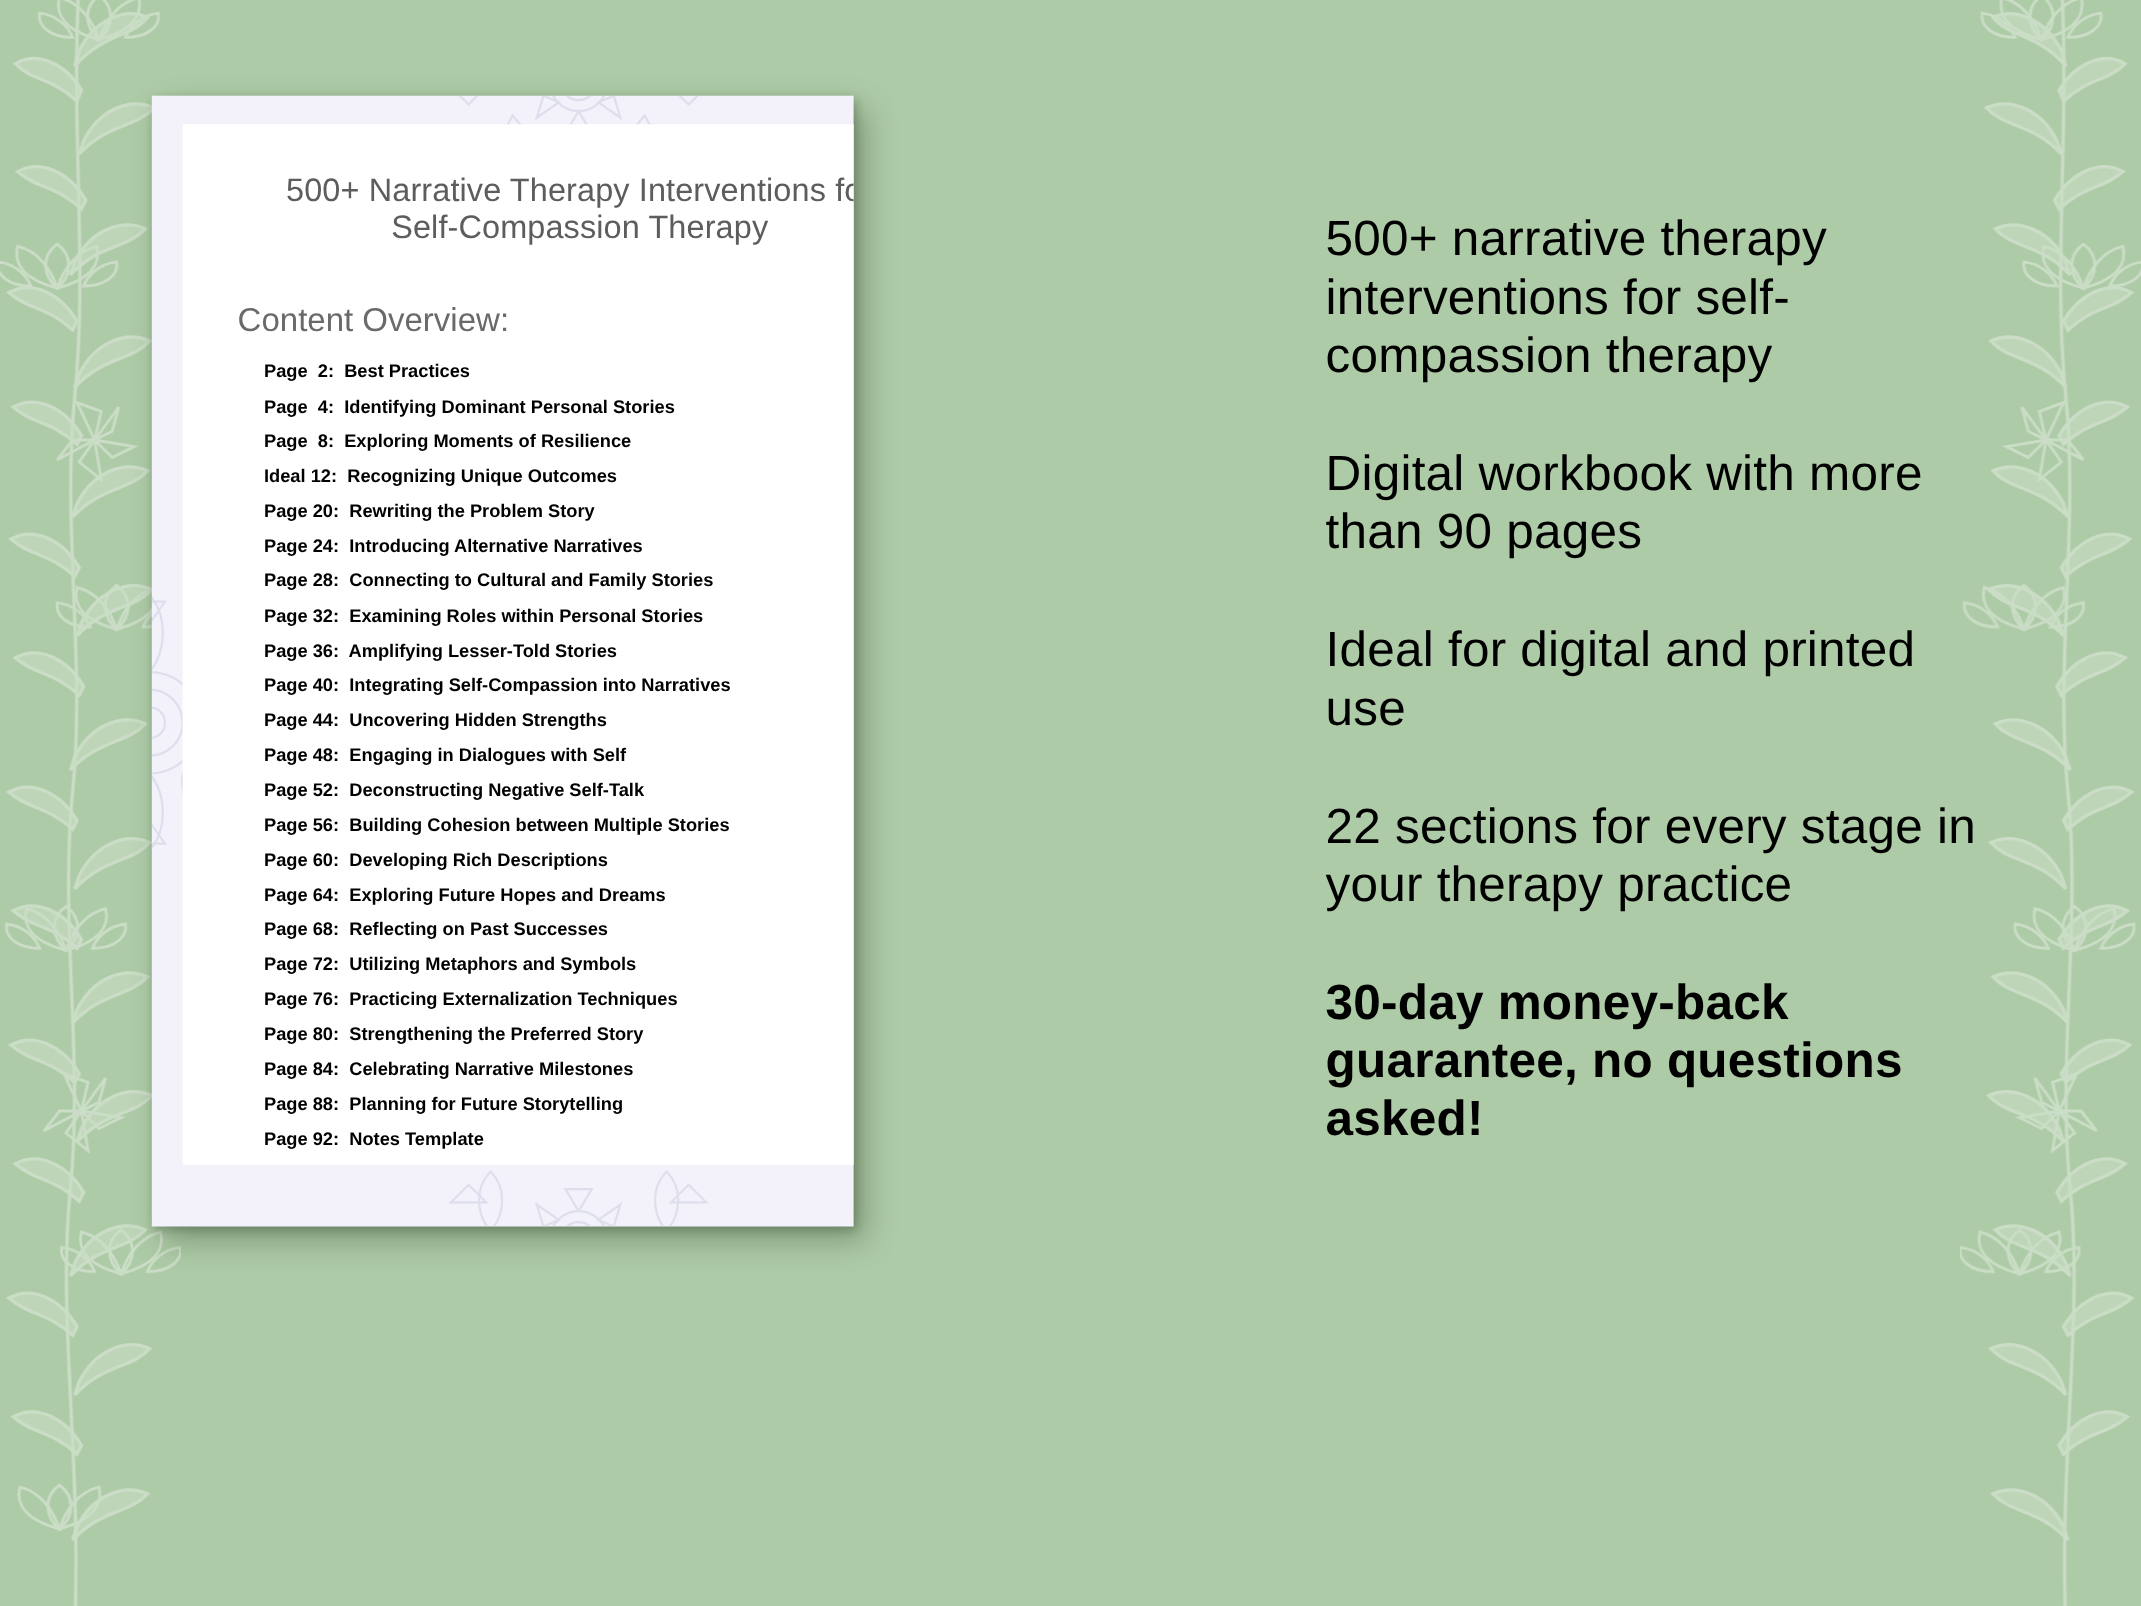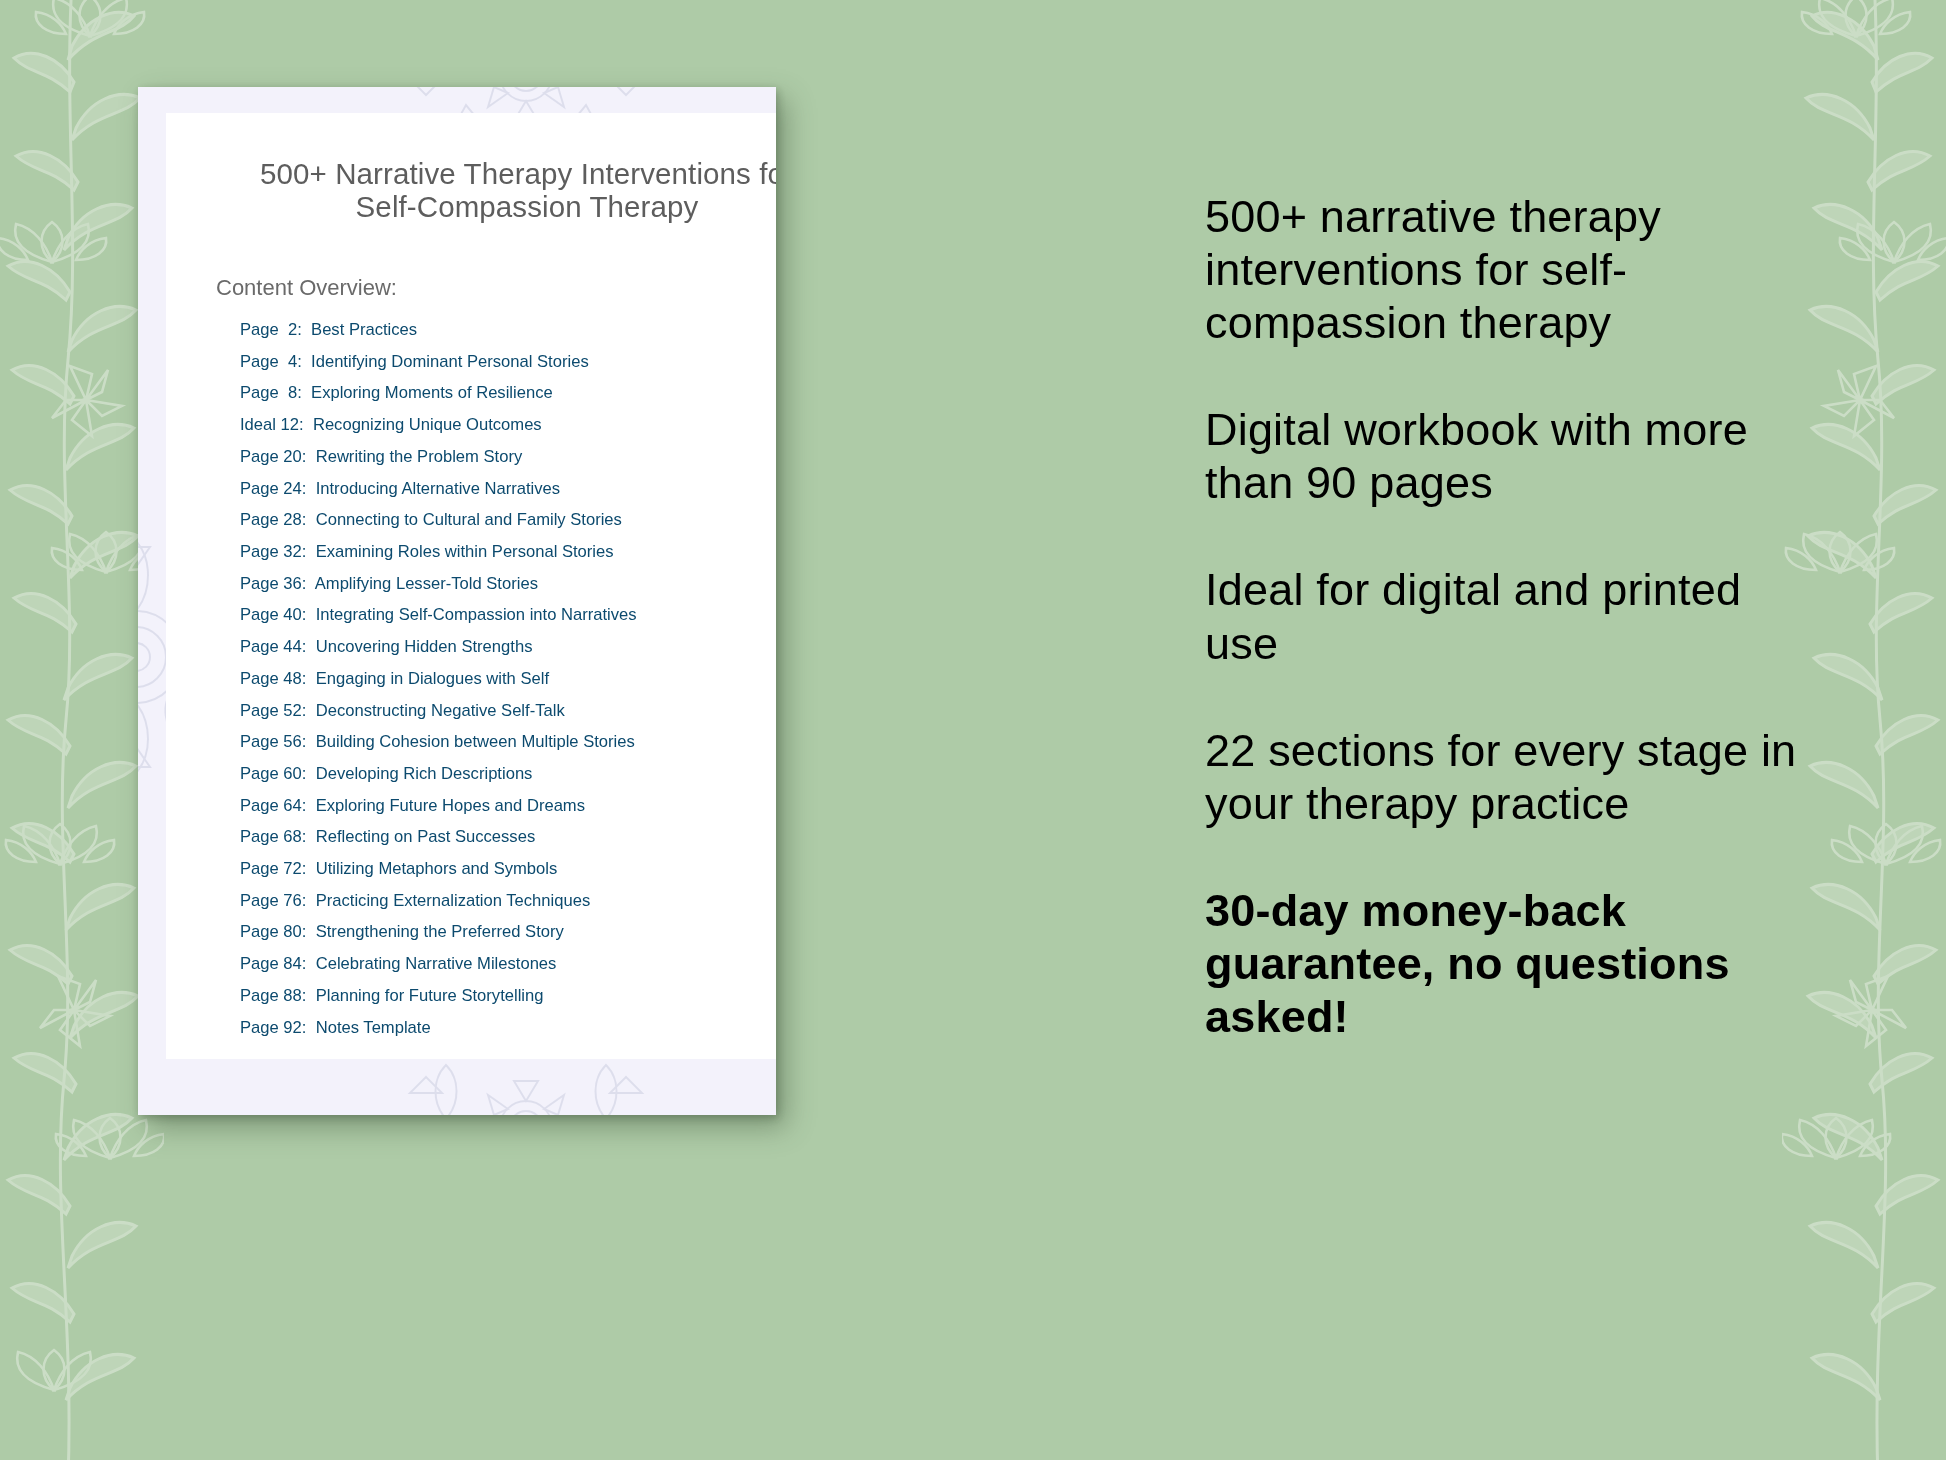--- a/index.html
+++ b/index.html
@@ -48,32 +48,32 @@
     font-size:29.5px;
     line-height:1.12;
     font-weight:400;
     color:#5d5d5d;
     letter-spacing:.1px;
   }
   #doc-title .ln { display:block; }
 
   #overview-label {
     margin:52px 0 0 50px;
-    font-size:22px;
+    font-size:30px;
     color:#6a6a6a;
     font-weight:400;
   }
 
   #toc { margin:13px 0 0 74px; list-style:none; }
   #toc li {
     font-size:16.6px;
-    color:#0c4a6e;
+    color:#000000;
     line-height:31.7px;
     white-space:pre;
-    font-weight:400;
+    font-weight:700;
   }
   #toc li .pg { }
 
   
   #bullets {
     position:absolute; left:1205px; top:190px;
     width:620px; z-index:2;
   }
   #bullets .bullet {
     color:#000000;

